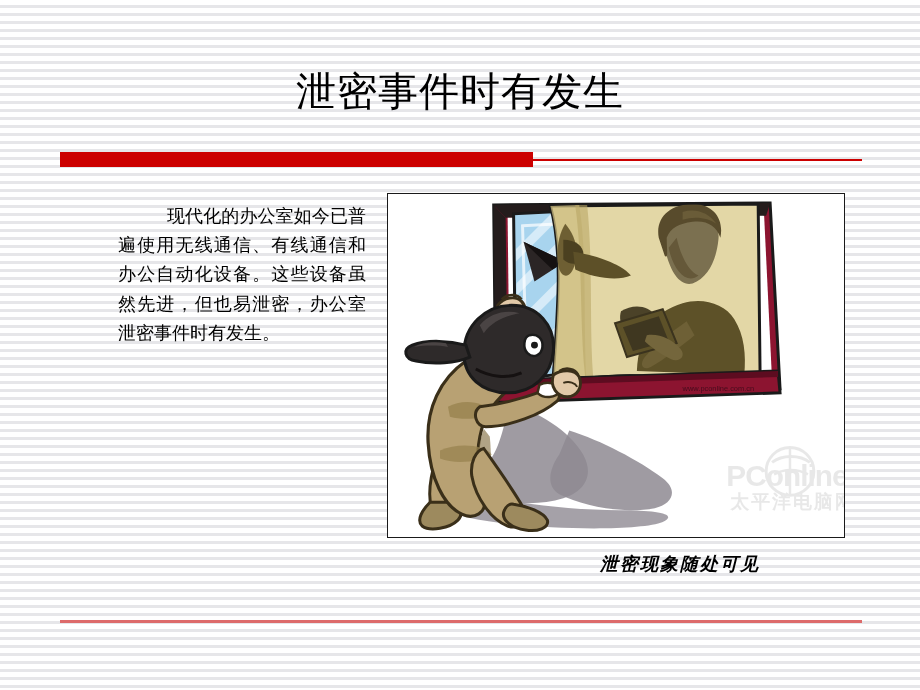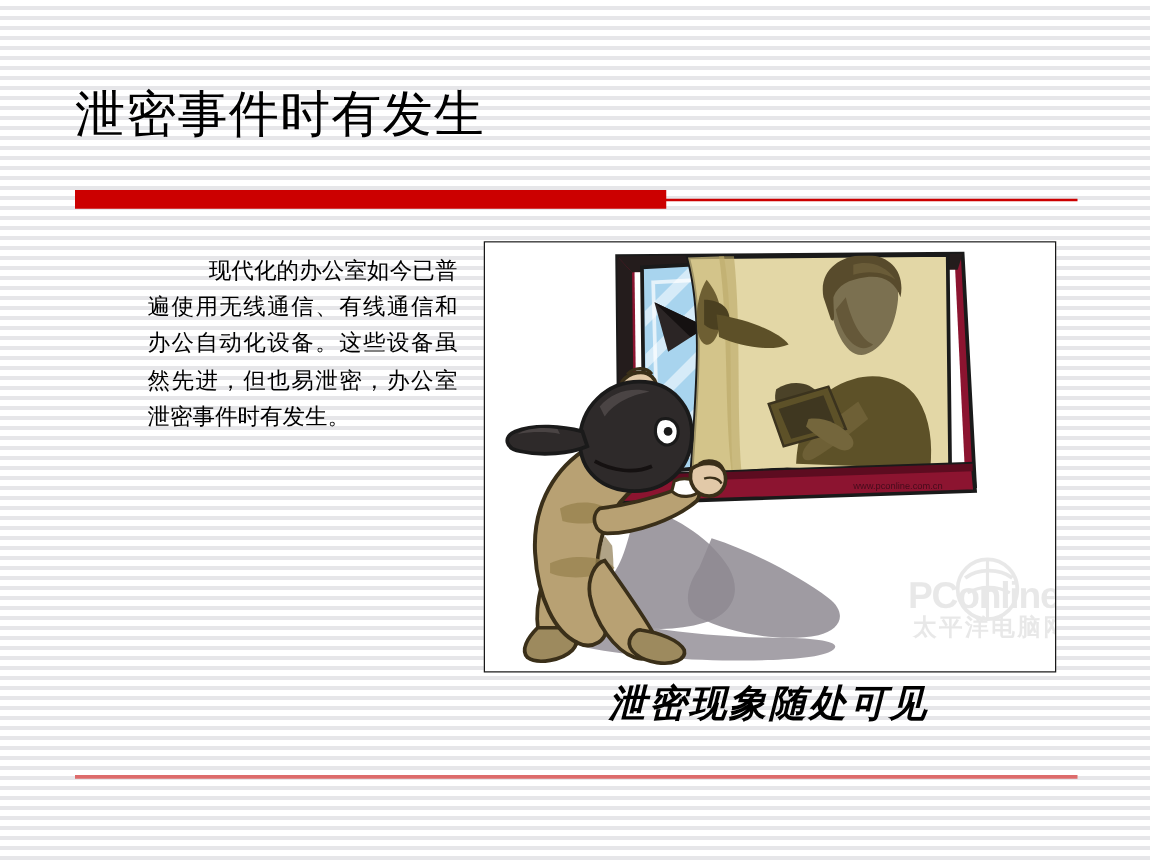--- a/index.html
+++ b/index.html
@@ -27,20 +27,21 @@
     );
     overflow: hidden;
   }
 
   
   #title {
     position: absolute;
     left: 60px;
     top: 66px;
     width: 800px;
+    text-align: center;
     font-family: "Liberation Serif", "DejaVu Serif", serif;
     font-size: 40px;
     line-height: 52px;
     letter-spacing: 1px;
     color: #000000;
     white-space: nowrap;
   }
 
   
   #divider-thin {
@@ -93,23 +94,23 @@
     width: 100%;
     height: 100%;
   }
 
   
   #caption {
     position: absolute;
     left: 470px;
     top: 548px;
     width: 290px;
-    text-align: center;
+    text-align: right;
     font-family: "Liberation Serif", "DejaVu Serif", serif;
-    font-size: 30px;
+    font-size: 18px;
     line-height: 32px;
     font-weight: bold;
     font-style: italic;
     letter-spacing: 2px;
     color: #000000;
     white-space: nowrap;
   }
 
   
   #bottom-rule {

